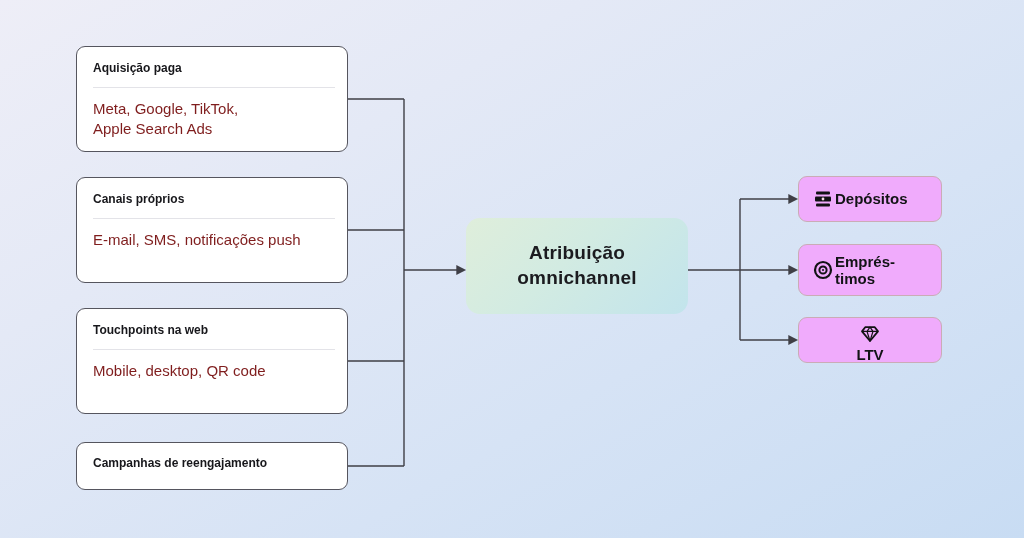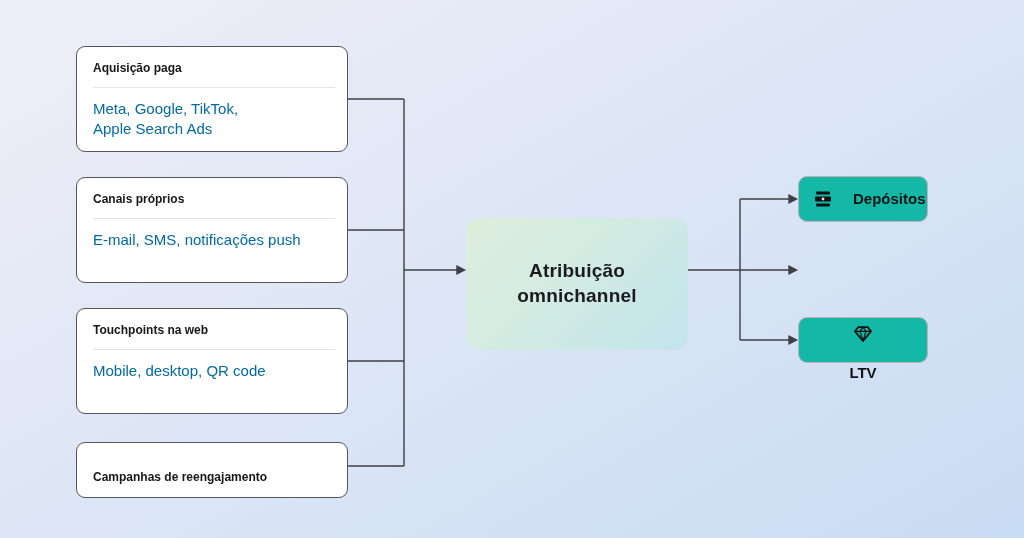--- a/index.html
+++ b/index.html
@@ -12,39 +12,39 @@
   .canvas{position:absolute;inset:0;}
   svg.connectors{position:absolute;left:0;top:0;width:1024px;height:538px;pointer-events:none;}
 
   .card{
     position:absolute;left:76px;width:272px;box-sizing:border-box;
     background:#ffffff;border:1px solid #55555e;border-radius:9px;
     padding:14px 16px;
   }
   .card-title{font-size:12px;font-weight:bold;color:#17171b;line-height:1.25;}
   .divider{height:1px;background:#e3e3e8;margin:11px -4px 11px 0;}
-  .card-body{font-size:15px;color:#0369a1;line-height:1.35;white-space:pre-line;}
+  .card-body{font-size:15px;color:#7f1d1d;line-height:1.35;white-space:pre-line;}
 
   .card1{top:46px;height:106px;}
   .card2{top:177px;height:106px;}
   .card3{top:308px;height:106px;}
-  .card4{top:442px;height:48px;padding:27px 16px;}
+  .card4{top:442px;height:48px;padding:13px 16px;}
 
   .center-node{
-    position:absolute;left:466px;top:218px;width:222px;height:132px;box-sizing:border-box;
+    position:absolute;left:466px;top:218px;width:222px;height:96px;box-sizing:border-box;
     border-radius:14px;
     background:linear-gradient(135deg,#dfeedb 0%,#d2ebe2 45%,#c2e4ec 100%);
     display:flex;align-items:center;justify-content:center;text-align:center;
   }
   .center-label{font-size:19px;font-weight:600;color:#1b1b1f;line-height:1.3;white-space:pre-line;letter-spacing:.2px;}
 
   .out-box{
-    position:absolute;left:798px;width:130px;box-sizing:border-box;
-    background:#14b8a6;border:1px solid #caacb6;border-radius:9px;
-    display:flex;align-items:center;gap:20px;padding:6px 14px;
+    position:absolute;left:798px;width:144px;box-sizing:border-box;
+    background:#f0abfc;border:1px solid #caacb6;border-radius:9px;
+    display:flex;align-items:center;gap:2px;padding:6px 14px;
   }
   .out1{top:176px;height:46px;}
   .out2{top:244px;height:52px;}
   .out3{top:317px;height:46px;flex-direction:column;}
   .out-icon{flex:0 0 auto;width:20px;height:20px;display:flex;align-items:center;justify-content:center;}
   .out-label{font-size:15px;font-weight:bold;color:#131316;line-height:1.15;white-space:pre-line;}
 </style>
 </head>
 <body>
 
@@ -99,20 +99,31 @@
       <svg width="20" height="20" viewBox="0 0 20 20">
         <rect x="3" y="2.5" width="14" height="3" rx="1" fill="#121214"></rect>
         <rect x="2" y="7.5" width="16" height="5" rx="1" fill="#121214"></rect>
         <circle cx="10" cy="10" r="1.4" fill="#f9dee5"></circle>
         <rect x="3" y="14.5" width="14" height="3" rx="1" fill="#121214"></rect>
       </svg>
     </span>
     <span class="out-label">Depósitos</span>
   </div>
 
+  <div class="out-box out2">
+    <span class="out-icon">
+      <svg width="20" height="20" viewBox="0 0 20 20">
+        <circle cx="10" cy="10" r="8" fill="none" stroke="#121214" stroke-width="2.2"></circle>
+        <circle cx="10" cy="10" r="3.6" fill="none" stroke="#121214" stroke-width="2"></circle>
+        <circle cx="10" cy="10" r="1" fill="#121214"></circle>
+      </svg>
+    </span>
+    <span class="out-label">Emprés-
+timos</span>
+  </div>
 
   <div class="out-box out3">
     <span class="out-icon">
       <svg width="20" height="20" viewBox="0 0 20 20">
         <path d="M5.2 3.2 H14.8 L18 7.4 L10 17 L2 7.4 Z" fill="none" stroke="#121214" stroke-width="1.8" stroke-linejoin="round"></path>
         <path d="M2 7.4 H18 M7 7.4 L10 17 L13 7.4 M7 7.4 L10 3.2 L13 7.4" fill="none" stroke="#121214" stroke-width="1.2" stroke-linejoin="round"></path>
       </svg>
     </span>
     <span class="out-label">LTV</span>
   </div>

